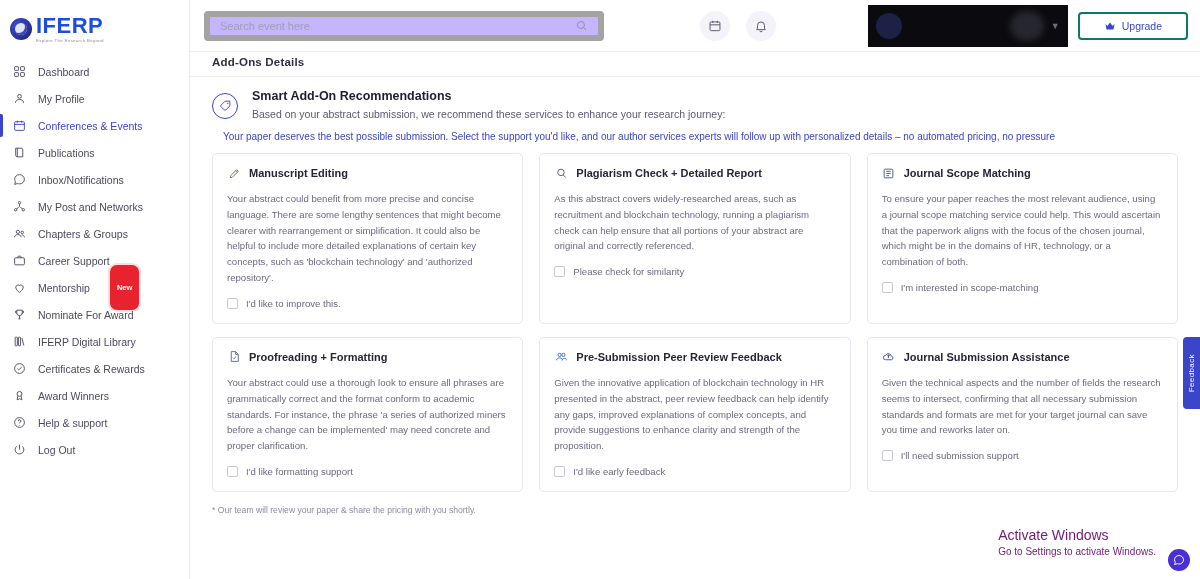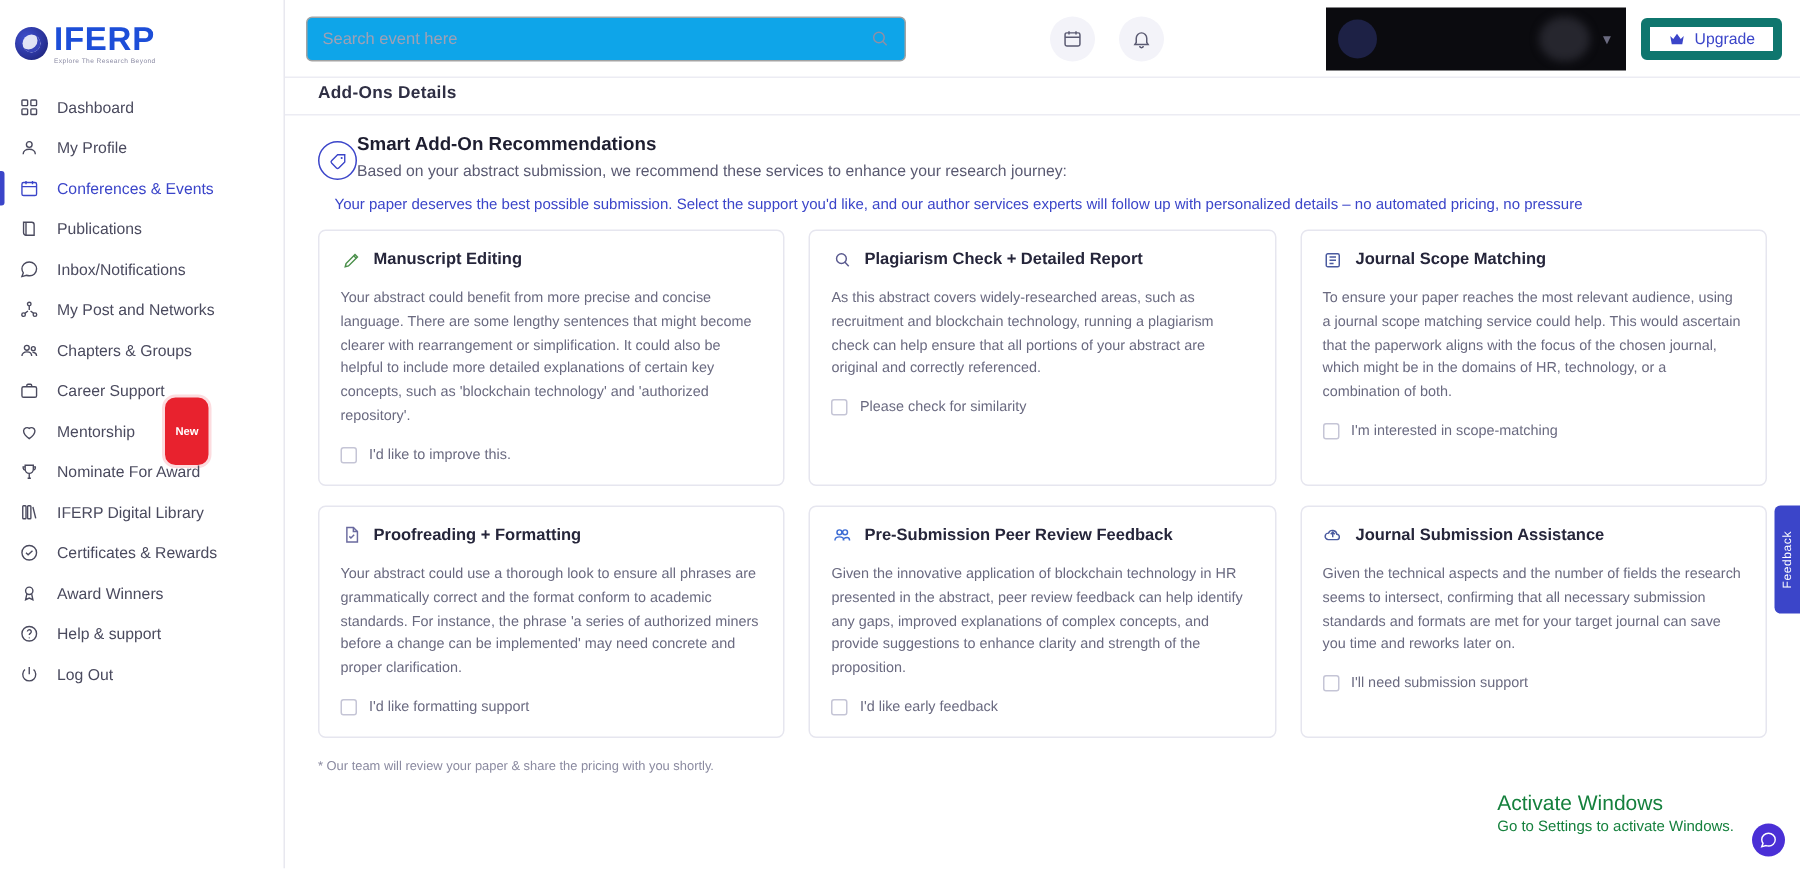--- a/index.html
+++ b/index.html
@@ -79,22 +79,22 @@
   }
   .hamburger {
     position: absolute; left: -20px; top: 18px;
     width: 14px; height: 12px; cursor: pointer;
     color: #3b45c9;
   }
   .hamburger span {
     display: block; height: 1.6px; background: #3b45c9; border-radius: 1px; margin-bottom: 3px;
   }
   .search-box {
-    width: 400px; height: 30px; border: 1px solid #a3a3a3; border-radius: 4px;
-    display: flex; align-items: center; padding: 0 10px; background: #0ea5e9;
+    width: 400px; height: 30px; border: 6px solid #a3a3a3; border-radius: 4px;
+    display: flex; align-items: center; padding: 0 10px; background: #c4b5fd;
   }
   .search-box input {
     flex: 1; border: 0; outline: none; font-size: 11px; color: #4a4a5e;
     font-family: "Liberation Sans", sans-serif; background: transparent;
   }
   .search-box input::placeholder { color: #a0a0b4; }
   .top-icons { display: flex; align-items: center; gap: 16px; margin-left: 96px; }
   .circ-ico {
     width: 30px; height: 30px; border-radius: 50%; background: #f3f3f9;
     display: flex; align-items: center; justify-content: center; cursor: pointer;
@@ -110,39 +110,39 @@
     background: #1d2145; flex: 0 0 26px;
   }
   .profile-chip .pc-txt { font-size: 9px; color: #3b3b46; line-height: 1.35; }
   .profile-chip .pc-blur {
     position: absolute; right: 24px; top: 6px; width: 34px; height: 30px;
     border-radius: 50%; background: #26262e; filter: blur(3px);
   }
   .pc-caret { margin-left: auto; color: #6b6b80; font-size: 9px; }
   .upgrade-btn {
     margin-left: 10px; margin-right: 12px;
-    height: 28px; border: 6px solid #0f766e; border-radius: 4px;
+    height: 28px; border: 2px solid #0f766e; border-radius: 4px;
     color: #3b45c9; font-size: 10.5px; display: flex; align-items: center;
-    gap: 6px; padding: 0 12px; cursor: pointer; background: #fff;
+    gap: 6px; padding: 0 24px; cursor: pointer; background: #fff;
   }
 
   
   .content {
     position: absolute; top: 52px; left: 0; right: 0; bottom: 0;
     overflow: hidden; background: #fff;
   }
   .section-title-row {
     padding: 4px 35px 8px 22px;
     border-bottom: 1px solid #ececf3;
   }
   .section-title {
     font-size: 11.5px; font-weight: 700; color: #2f2f44; letter-spacing: .2px;
   }
   .panel { padding: 12px 22px 0 22px; }
-  .smart-head { display: flex; gap: 0; align-items: flex-end; }
+  .smart-head { display: flex; gap: 14px; align-items: center; }
   .smart-badge {
     width: 26px; height: 26px; border-radius: 50%;
     border: 1.5px solid #3b45c9; color: #3b45c9;
     display: flex; align-items: center; justify-content: center;
     flex: 0 0 26px; margin-top: 2px;
   }
   .smart-title { font-size: 12.5px; font-weight: 700; color: #1e1e30; }
   .smart-sub { font-size: 10.5px; color: #5a5a72; margin-top: 5px; }
   .smart-note {
     font-size: 10px; color: #3b45c9; margin: 11px 0 11px 11px; font-weight: 400;
@@ -168,21 +168,21 @@
   }
   .chk-label { font-size: 9.6px; color: #6a6a80; }
 
   .footnote {
     font-size: 8.6px; color: #8a8aa0; margin: 13px 0 0 0;
   }
 
   
   .watermark {
     position: absolute; right: 44px; bottom: 22px; text-align: left;
-    color: #15803d; pointer-events: none;
+    color: #701a75; pointer-events: none;
   }
   .watermark .wm1 { font-size: 14px; }
   .watermark .wm2 { font-size: 10px; margin-top: 3px; }
 
   
   .feedback-tab {
     position: absolute; right: 0; top: 285px;
     width: 17px; height: 72px; background: #3b45c9; color: #fff;
     border-radius: 4px 0 0 4px;
     display: flex; align-items: center; justify-content: center;

